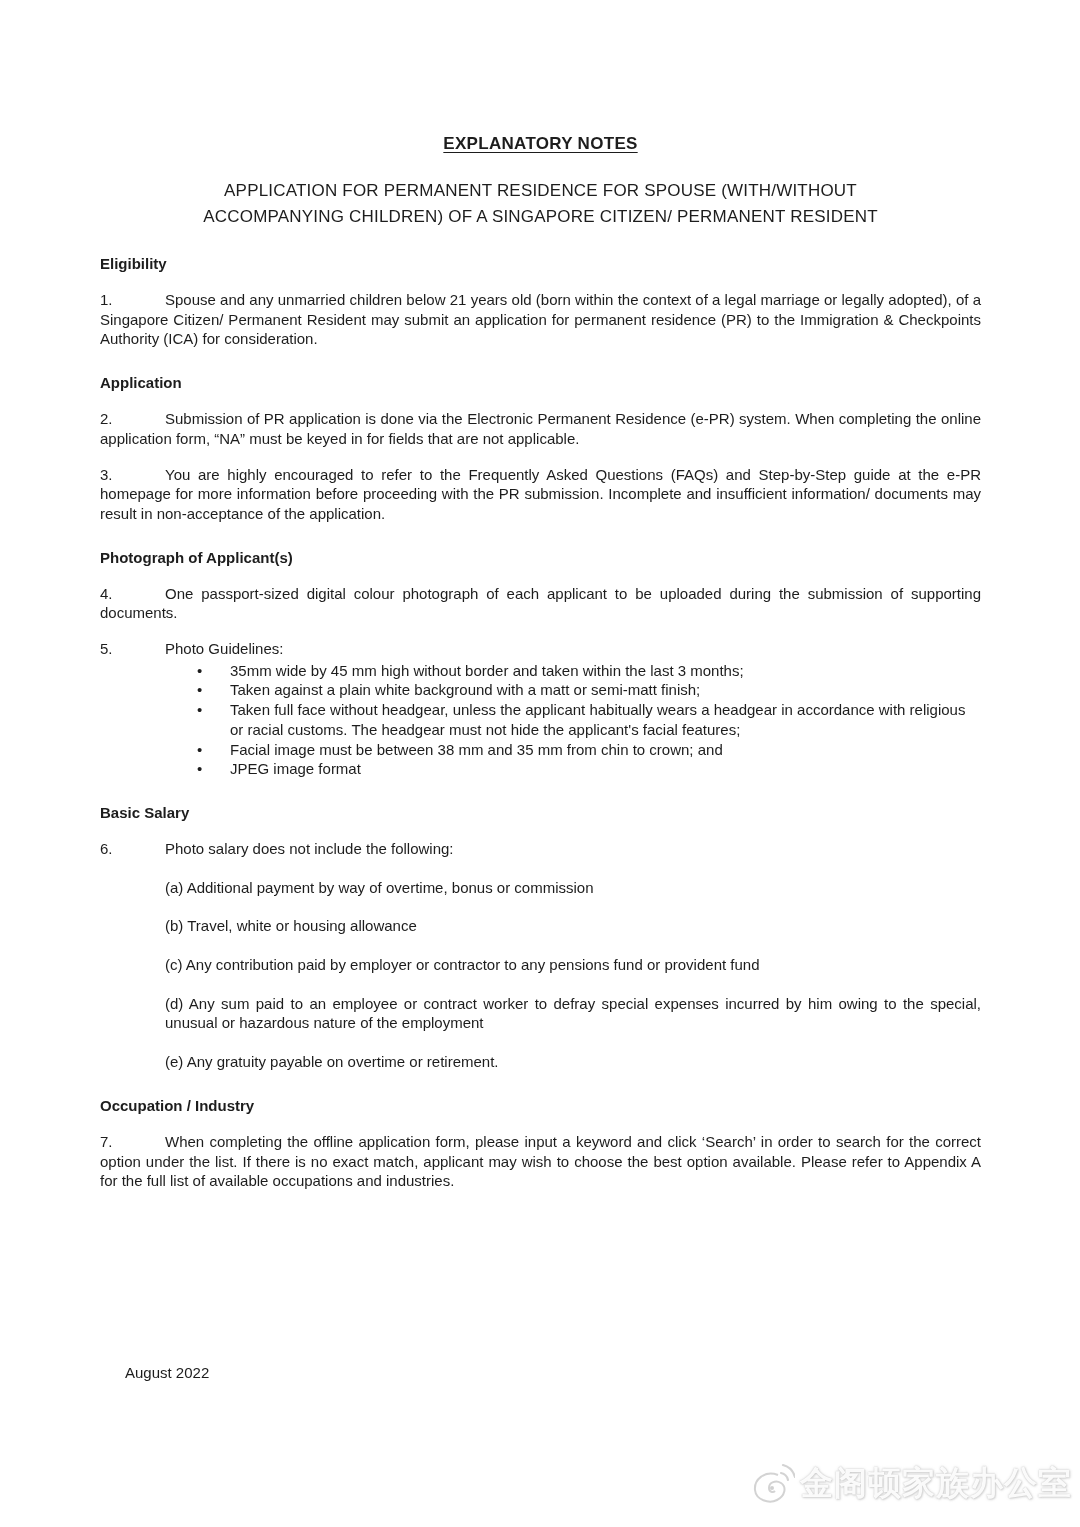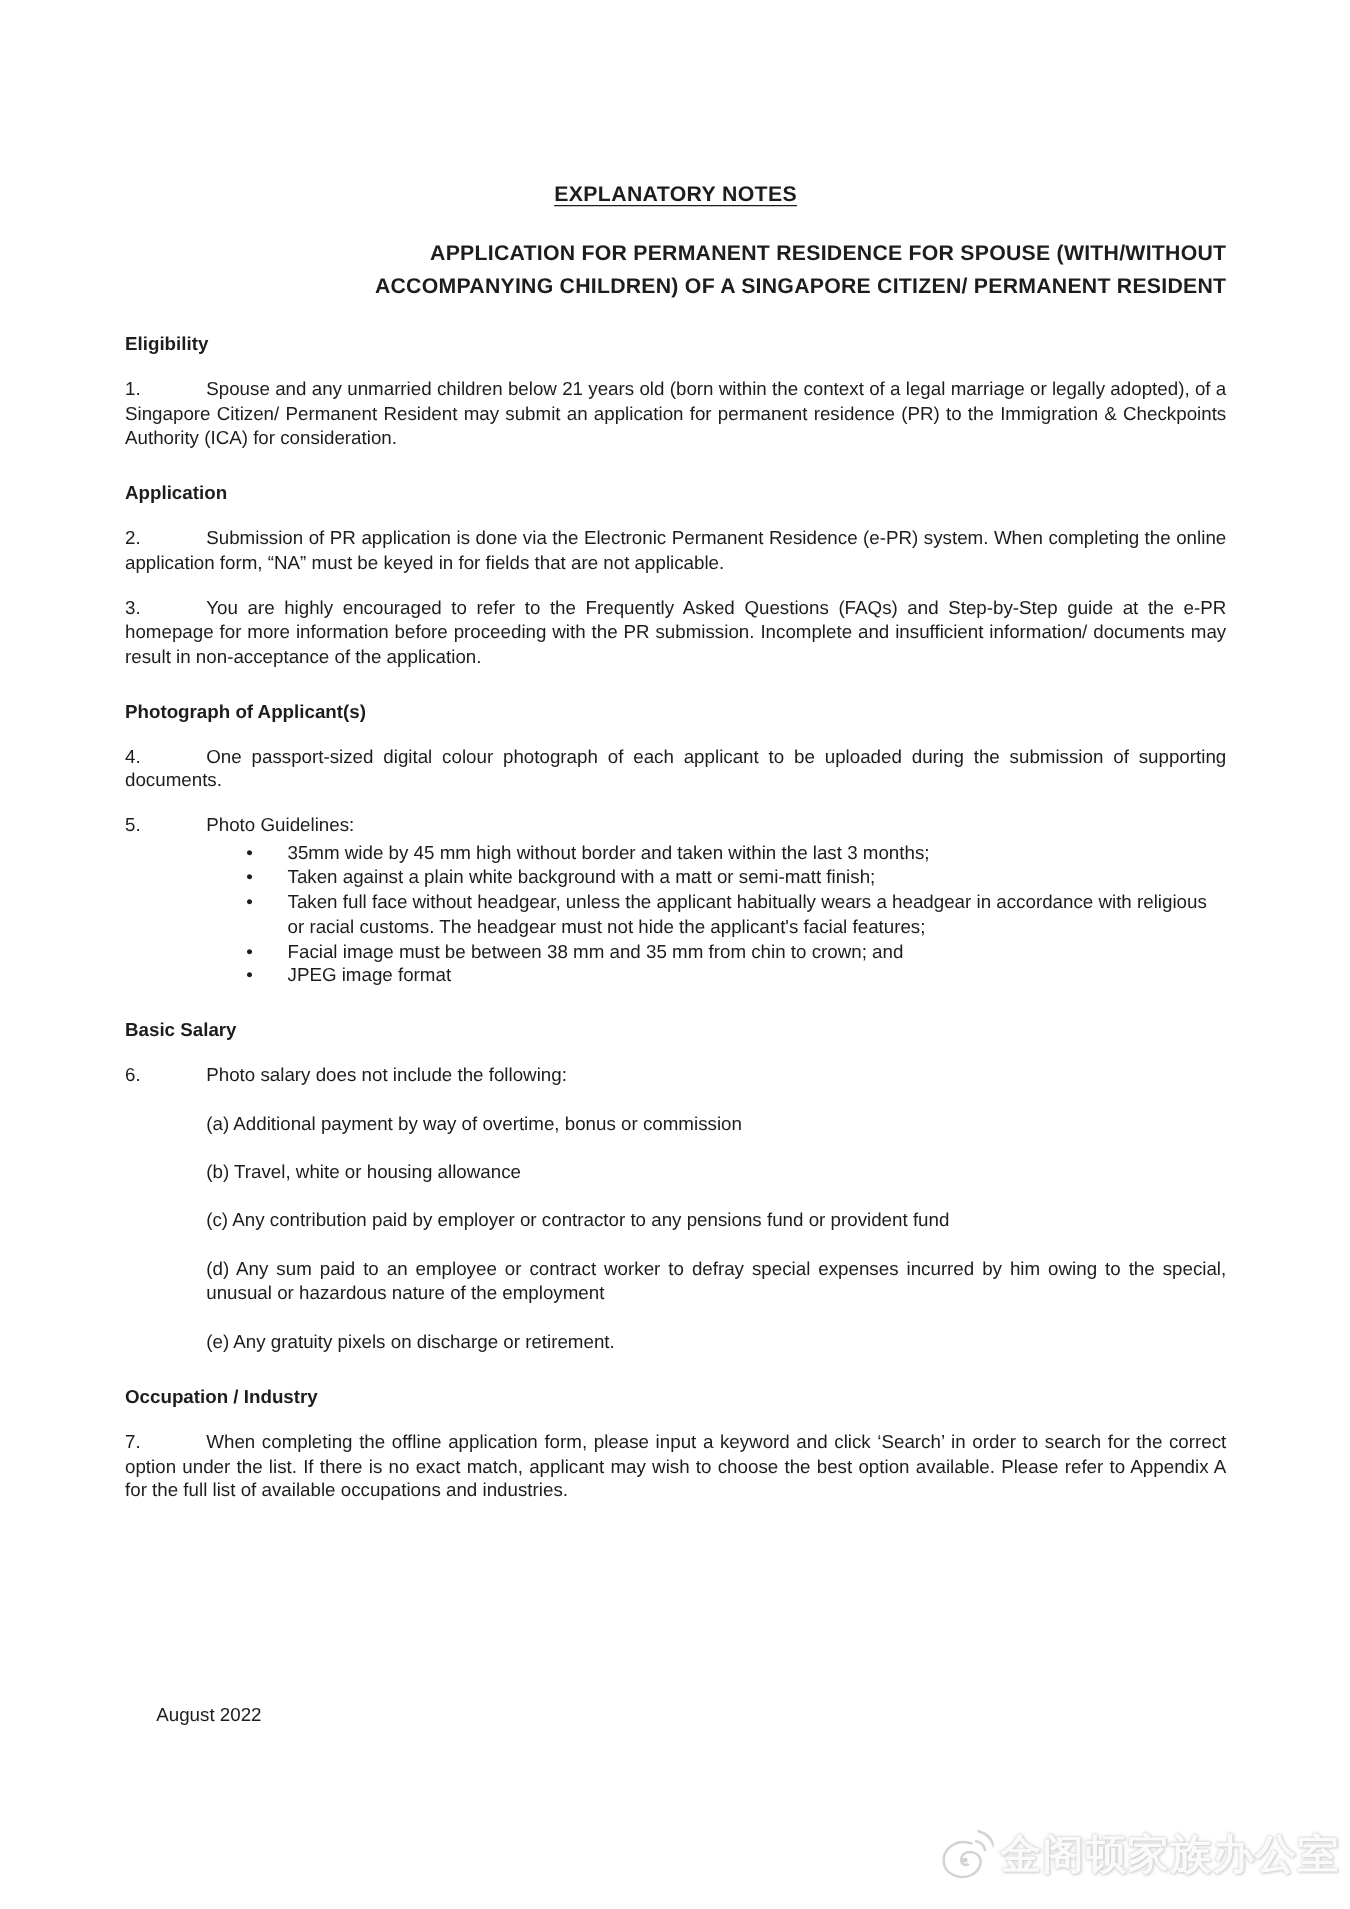--- a/index.html
+++ b/index.html
@@ -11,37 +11,37 @@
     width: 1080px;
     height: 1527px;
     position: relative;
     font-family: "Liberation Sans", "DejaVu Sans", sans-serif;
     color: #1d1d1d;
     overflow: hidden;
   }
   .content {
     position: absolute;
     left: 100px;
-    top: 145px;
+    top: 133px;
     width: 881px;
   }
   .doc-title {
     text-align: center;
     font-size: 17px;
     line-height: 21px;
     font-weight: bold;
     text-decoration: underline;
     text-underline-offset: 3px;
     margin: 0;
     letter-spacing: 0.3px;
   }
   .doc-subtitle {
-    text-align: right;
+    text-align: center;
     font-size: 17px;
-    font-weight: bold;
+    font-weight: normal;
     line-height: 26px;
     margin: 24px 0 14px 0;
     letter-spacing: 0.2px;
   }
   .section-heading {
     font-size: 15px;
     font-weight: bold;
     line-height: 20px;
     margin: 24px 0 0 0;
   }
@@ -136,21 +136,21 @@
     <li>Facial image must be between 38 mm and 35 mm from chin to crown; and</li>
     <li>JPEG image format</li>
   </ul>
 
   <h3 class="section-heading">Basic Salary</h3>
   <p class="para"><span class="par-num">6.</span><span>Photo salary does not include the following:</span></p>
   <div class="lettered-item">(a) Additional payment by way of overtime, bonus or commission</div>
   <div class="lettered-item">(b) Travel, white or housing allowance</div>
   <div class="lettered-item">(c) Any contribution paid by employer or contractor to any pensions fund or provident fund</div>
   <div class="lettered-item">(d) Any sum paid to an employee or contract worker to defray special expenses incurred by him owing to the special, unusual or hazardous nature of the employment</div>
-  <div class="lettered-item">(e) Any gratuity pixels on discharge or retirement.</div>
+  <div class="lettered-item">(e) Any gratuity payable on overtime or retirement.</div>
 
   <h3 class="section-heading">Occupation / Industry</h3>
   <p class="para"><span class="par-num">7.</span><span>When completing the offline application form, please input a keyword and click ‘Search’ in order to search for the correct option under the list. If there is no exact match, applicant may wish to choose the best option available. Please refer to Appendix A for the full list of available occupations and industries.</span></p>
 
 </div>
 
 <div class="footer-date">August 2022</div>
 
 <div class="watermark">
   <span>

